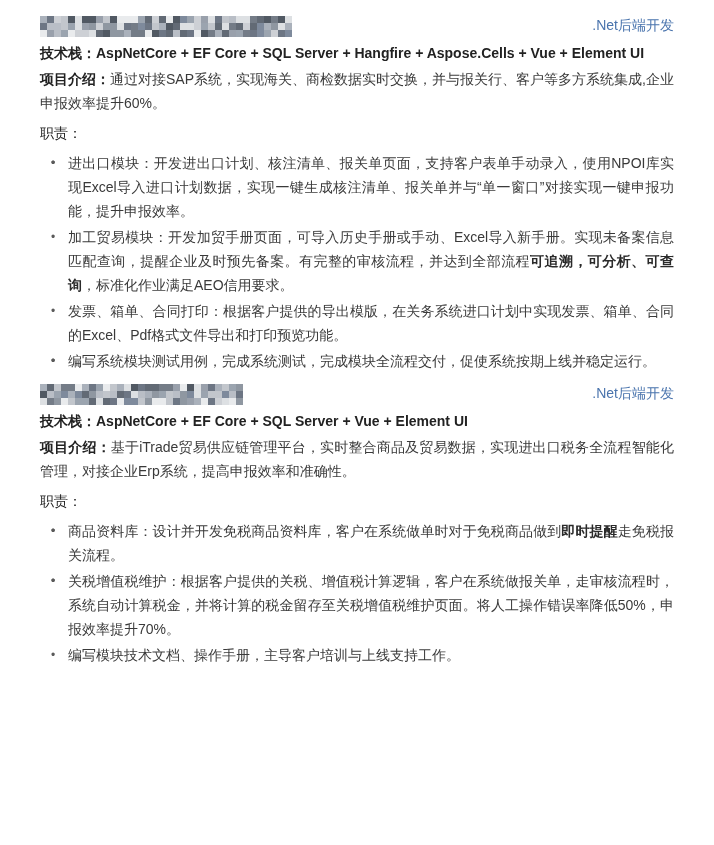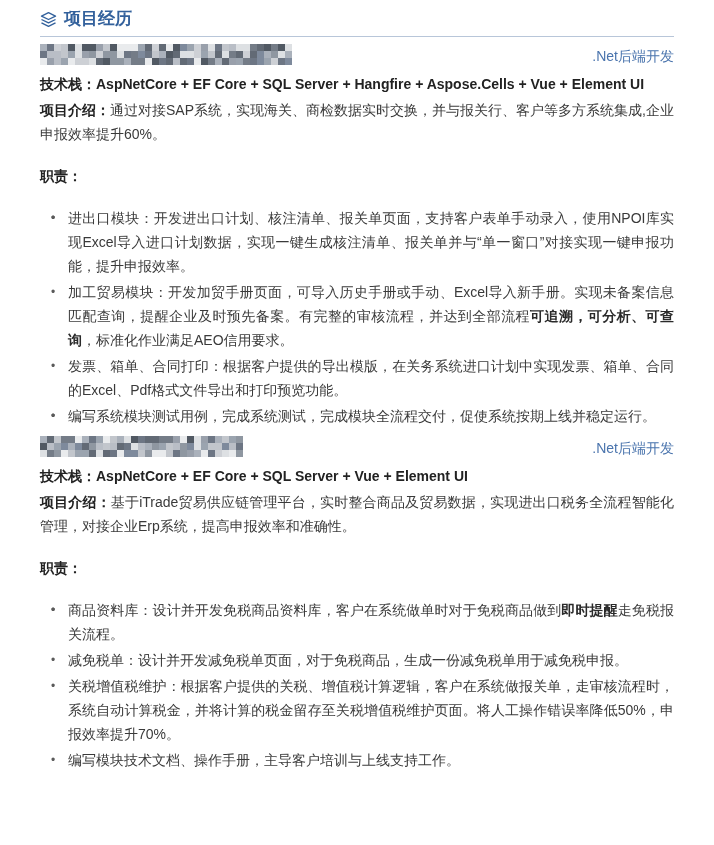--- a/index.html
+++ b/index.html
@@ -24,21 +24,21 @@
     line-height: 22px;
     padding-bottom: 6px;
     border-bottom: 1px solid #b8c6d9;
     margin-bottom: 7px;
   }
   .section-header svg { display: block; }
 
   .company-row {
     display: flex;
     justify-content: space-between;
-    align-items: flex-start;
+    align-items: flex-end;
     margin: 5px 0 4px 0;
     height: 24px;
   }
   .mosaic {
     display: grid;
     grid-auto-flow: column;
     grid-template-rows: repeat(3, 7px);
   }
   .mosaic i { width: 7px; height: 7px; display: block; }
   .role {
@@ -51,23 +51,23 @@
     font-weight: bold;
     color: #222222;
     margin: 2px 0;
     text-align: justify;
   }
   .intro-line {
     margin: 2px 0;
     text-align: justify;
   }
   .duties-label {
-    font-weight: bold;
+    font-weight: normal;
     color: #222222;
-    margin: 18px 0;
+    margin: 6px 0;
   }
   b, .bold { font-weight: bold; color: #2a2a2a; }
   .label-bold { font-weight: bold; color: #222222; }
 
   ul.duty-list, ul.strength-list { list-style: none; }
   ul.duty-list li, ul.strength-list li {
     position: relative;
     padding-left: 28px;
     margin: 2px 0;
     text-align: justify;
@@ -79,30 +79,20 @@
     color: #5a5a5a;
     font-size: 12px;
   }
   .project-block { margin-bottom: 8px; }
 </style>
 </head>
 <body>
 
 <div class="page">
 
-  <div class="section-header">
-    <span>
-      <svg width="17" height="17" viewBox="0 0 16 16" fill="none" stroke="#33619c" stroke-width="1.3" stroke-linejoin="round">
-        <polygon points="8,1.6 14.6,4.8 8,8 1.4,4.8"></polygon>
-        <polyline points="1.4,8 8,11.2 14.6,8"></polyline>
-        <polyline points="1.4,11.2 8,14.4 14.6,11.2"></polyline>
-      </svg>
-    </span>
-    <span>项目经历</span>
-  </div>
 
   <div id="projects-container">
   <div class="project-block">
     <div class="company-row">
       <span class="mosaic" style="grid-template-rows: repeat(3, 7px);">
             <i style="background: rgb(170, 177, 187);"></i>
             <i style="background: rgb(109, 118, 132);"></i>
             <i style="background: rgb(233, 235, 237);"></i>
             <i style="background: rgb(109, 118, 132);"></i>
             <i style="background: rgb(185, 190, 198);"></i>
@@ -317,20 +307,20 @@
             <i style="background: rgb(143, 151, 161);"></i>
           </span>
       <span class="role">.Net后端开发</span>
     </div>
     <div class="tech-line"><span class="label-bold">技术栈：</span><span>AspNetCore + EF Core + SQL Server + Vue + Element UI</span></div>
     <div class="intro-line"><span class="label-bold">项目介绍：</span><span>基于iTrade贸易供应链管理平台，实时整合商品及贸易数据，实现进出口税务全流程智能化管理，对接企业Erp系统，提高申报效率和准确性。</span></div>
     <div class="duties-label">职责：</div>
     <ul class="duty-list">
           <li><span class="bullet-dot">•</span></li>
           <li><span class="bullet-dot">•</span><span>商品资料库：设计并开发免税商品资料库，客户在系统做单时对于免税商品做到</span><span class="bold">即时提醒</span><span>走免税报关流程。</span></li>
-          <li><span class="bullet-dot">•</span><span>减免税单：设计并开发减免税单页面，对于免税商品，生成一份减免税单用于减免税申报。</span></li>
+          <li><span class="bullet-dot">•</span></li>
           <li><span class="bullet-dot">•</span><span>关税增值税维护：根据客户提供的关税、增值税计算逻辑，客户在系统做报关单，走审核流程时，系统自动计算税金，并将计算的税金留存至关税增值税维护页面。将人工操作错误率降低50%，申报效率提升70%。</span></li>
           <li><span class="bullet-dot">•</span><span>编写模块技术文档、操作手册，主导客户培训与上线支持工作。</span></li>
         </ul>
   </div>
 </div>
 
 </div>
 
 </body></html>

